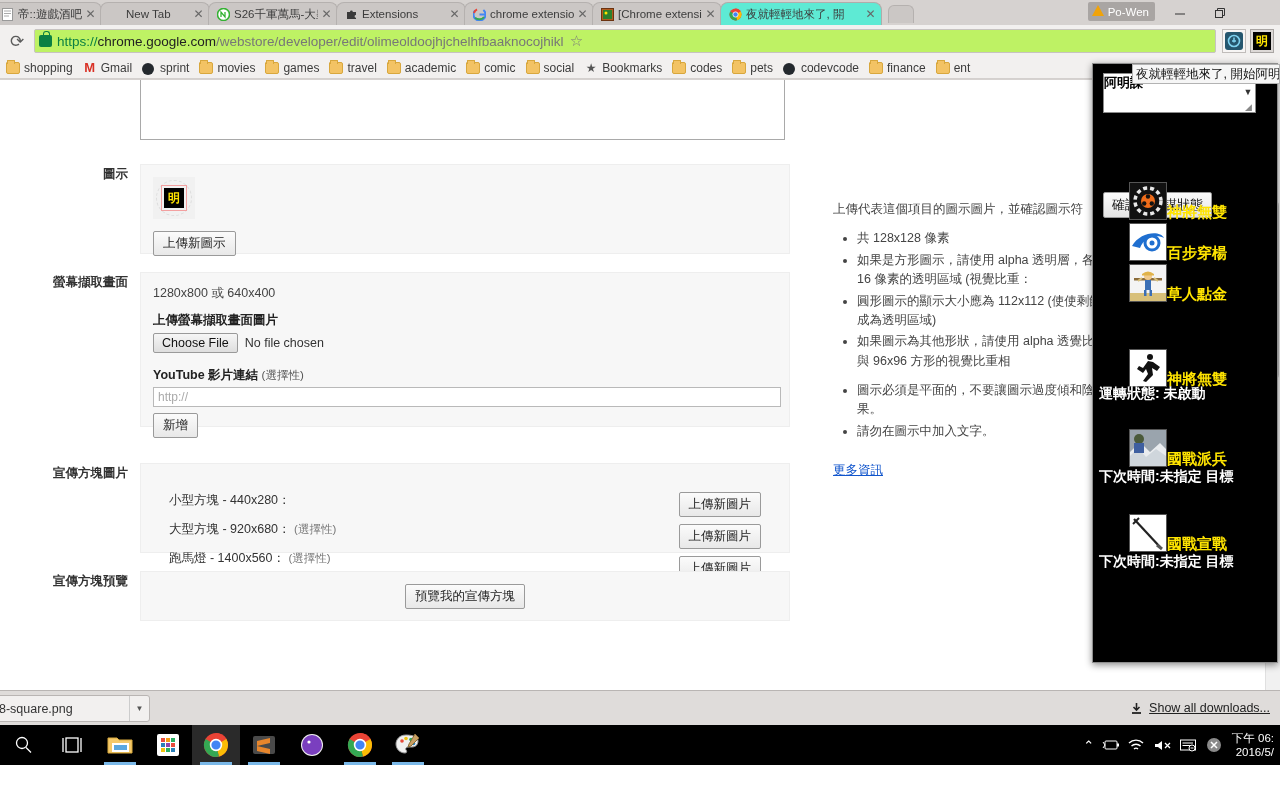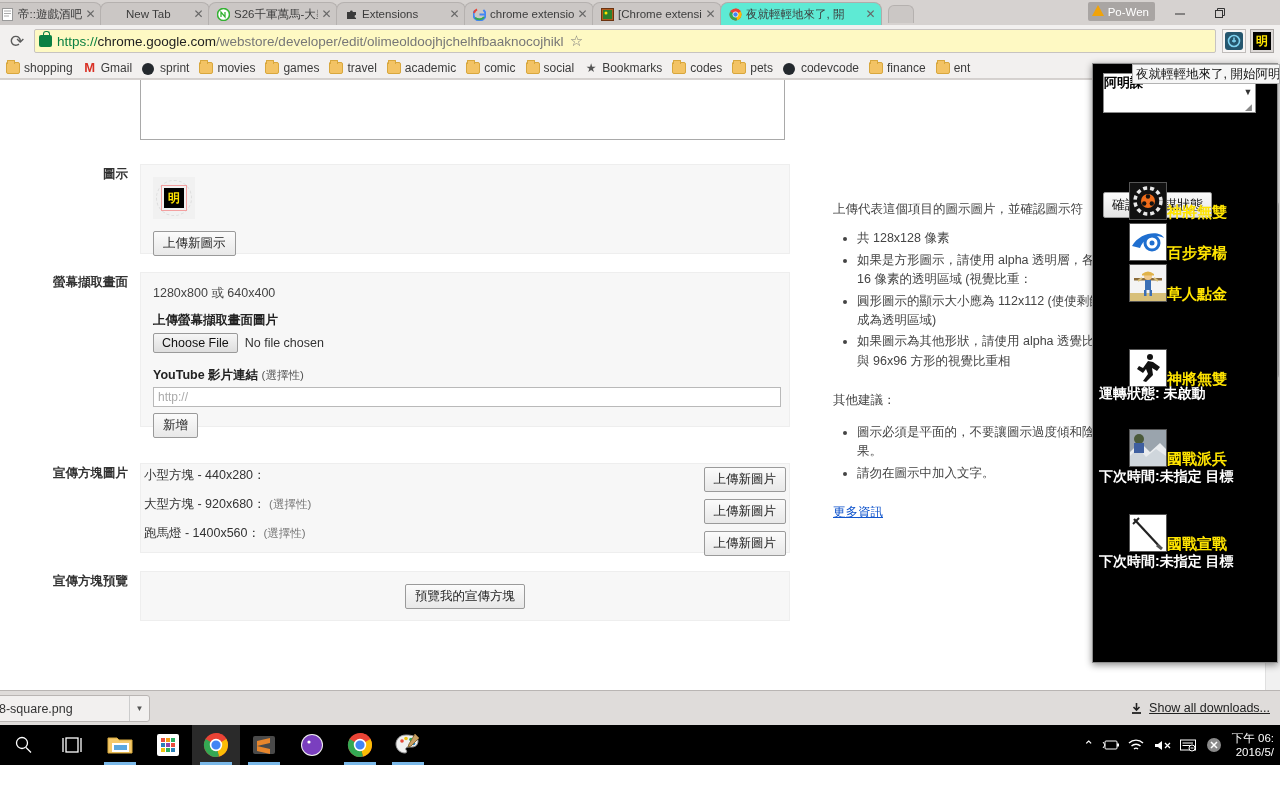--- a/index.html
+++ b/index.html
@@ -37,21 +37,21 @@
   .user-badge { position:absolute; right:125px; top:2px; height:19px; background:#a9a5a3;
                 color:#fff; font-size:11.5px; padding:0 6px 0 20px; display:flex; align-items:center;
                 border-radius:2px; }
   .user-badge .warn { position:absolute; left:4px; top:3px; width:0;height:0;
       border-left:6px solid transparent;border-right:6px solid transparent;border-bottom:11px solid #f0a30a;}
 
   
   .toolbar { position:absolute; left:0; top:25px; width:1280px; height:32px; background:#f2f0ef;
              display:flex; align-items:center; }
   .reload { width:34px; text-align:center; font-size:17px; color:#5b5b5b; }
-  .omnibox { flex:1 1 auto; height:24px; background:#fef9c3; border:1px solid #c7c3c1; border-radius:2px;
+  .omnibox { flex:1 1 auto; height:24px; background:#bef264; border:1px solid #c7c3c1; border-radius:2px;
              display:flex; align-items:center; padding:0 4px; margin-right:4px; }
   .lock { width:13px;height:12px;background:#0b8043;border-radius:2px; position:relative; margin-right:5px; flex:0 0 13px;}
   .lock:before{content:"";position:absolute;left:4px;top:-4px;width:5px;height:6px;border:1.5px solid #0b8043;border-bottom:none;border-radius:3px 3px 0 0;}
   .url { font-size:13.5px; white-space:nowrap; overflow:hidden; color:#777; }
   .url .scheme { color:#0b8043; }
   .url .host { color:#222; }
   .star { width:26px; text-align:center; font-size:15px; color:#7a7a7a; }
   .ext-btn { width:24px;height:24px; margin:0 2px; border:1px solid #c0bcba; background:#f7f5f4;
              display:flex;align-items:center;justify-content:center; }
   .ext-blue { width:18px;height:18px;background:#25566e;border-radius:3px;color:#8fd3f4;font-size:11px;
@@ -398,21 +398,21 @@
               <div style="margin-top:6px;">
                 <button class="btn">新增</button>
               </div>
             </div>
           </div>
         </div>
 
         <div class="row" style="margin-top:36px;">
           <div class="row-label">宣傳方塊圖片</div>
           <div class="row-body">
-            <div class="panel" style="width:650px;height:90px;padding:3px;">
+            <div class="panel" style="width:650px;height:90px;padding:28px;">
               <div class="promo-grid">
                 <div style="flex:1 1 auto;">
                   <div class="promo-line"><span>小型方塊 - 440x280：</span> <span class="opt"></span></div>
                   <div class="promo-line"><span>大型方塊 - 920x680：</span> <span class="opt">(選擇性)</span></div>
                   <div class="promo-line"><span>跑馬燈 - 1400x560：</span> <span class="opt">(選擇性)</span></div>
                 </div>
                 <div class="promo-btns">
                   <button class="btn">上傳新圖片</button>
                   <button class="btn">上傳新圖片</button>
                   <button class="btn">上傳新圖片</button>
@@ -433,21 +433,20 @@
       </div>
 
       <div class="helpcol">
         <p class="lead">上傳代表這個項目的圖示圖片，並確認圖示符</p>
         <ul>
           <li>共 128x128 像素</li>
           <li>如果是方形圖示，請使用 alpha 透明層，各保留 16 像素的透明區域 (視覺比重：</li>
           <li>圓形圖示的顯示大小應為 112x112 (使使剩餘像素成為透明區域)</li>
           <li>如果圖示為其他形狀，請使用 alpha 透覺比重保持與 96x96 方形的視覺比重相</li>
         </ul>
-        <p class="other">其他建議：</p>
         <ul>
           <li>圖示必須是平面的，不要讓圖示過度傾和陰影效果。</li>
           <li>請勿在圖示中加入文字。</li>
         </ul>
         <a href="#">更多資訊</a>
       </div>
 
       <div class="vscroll">
         <div class="vthumb"></div>
       </div>

